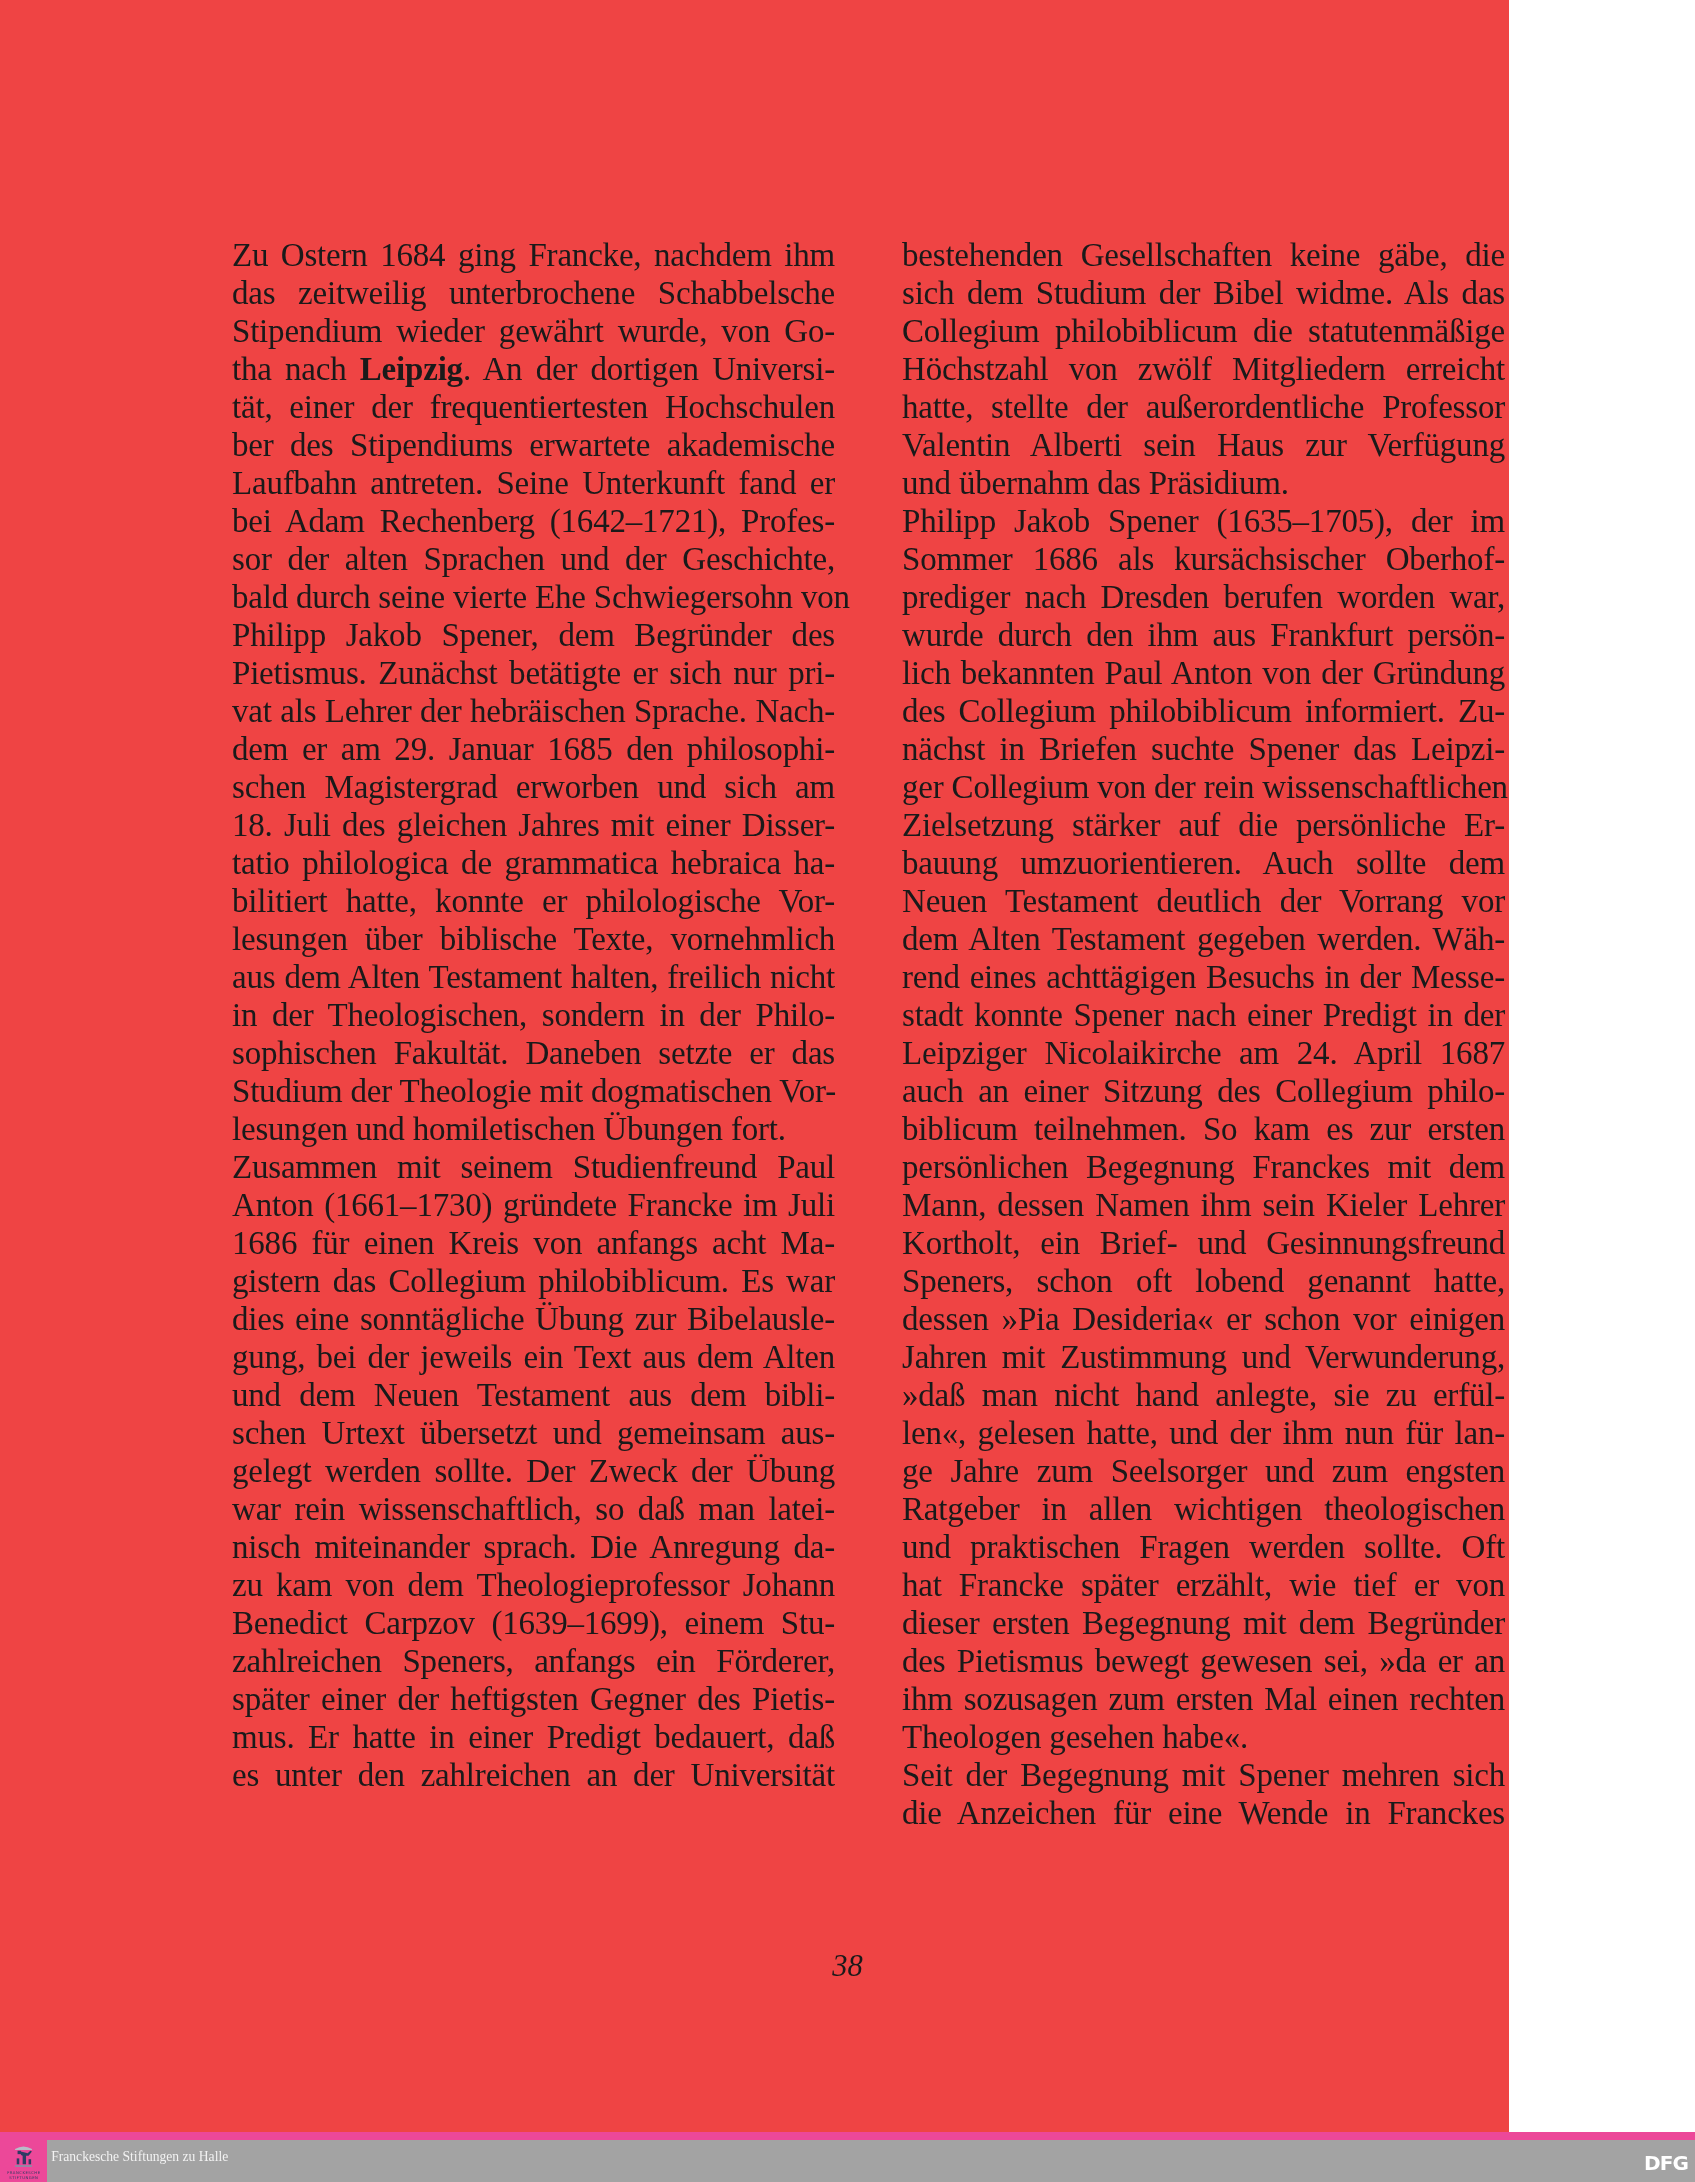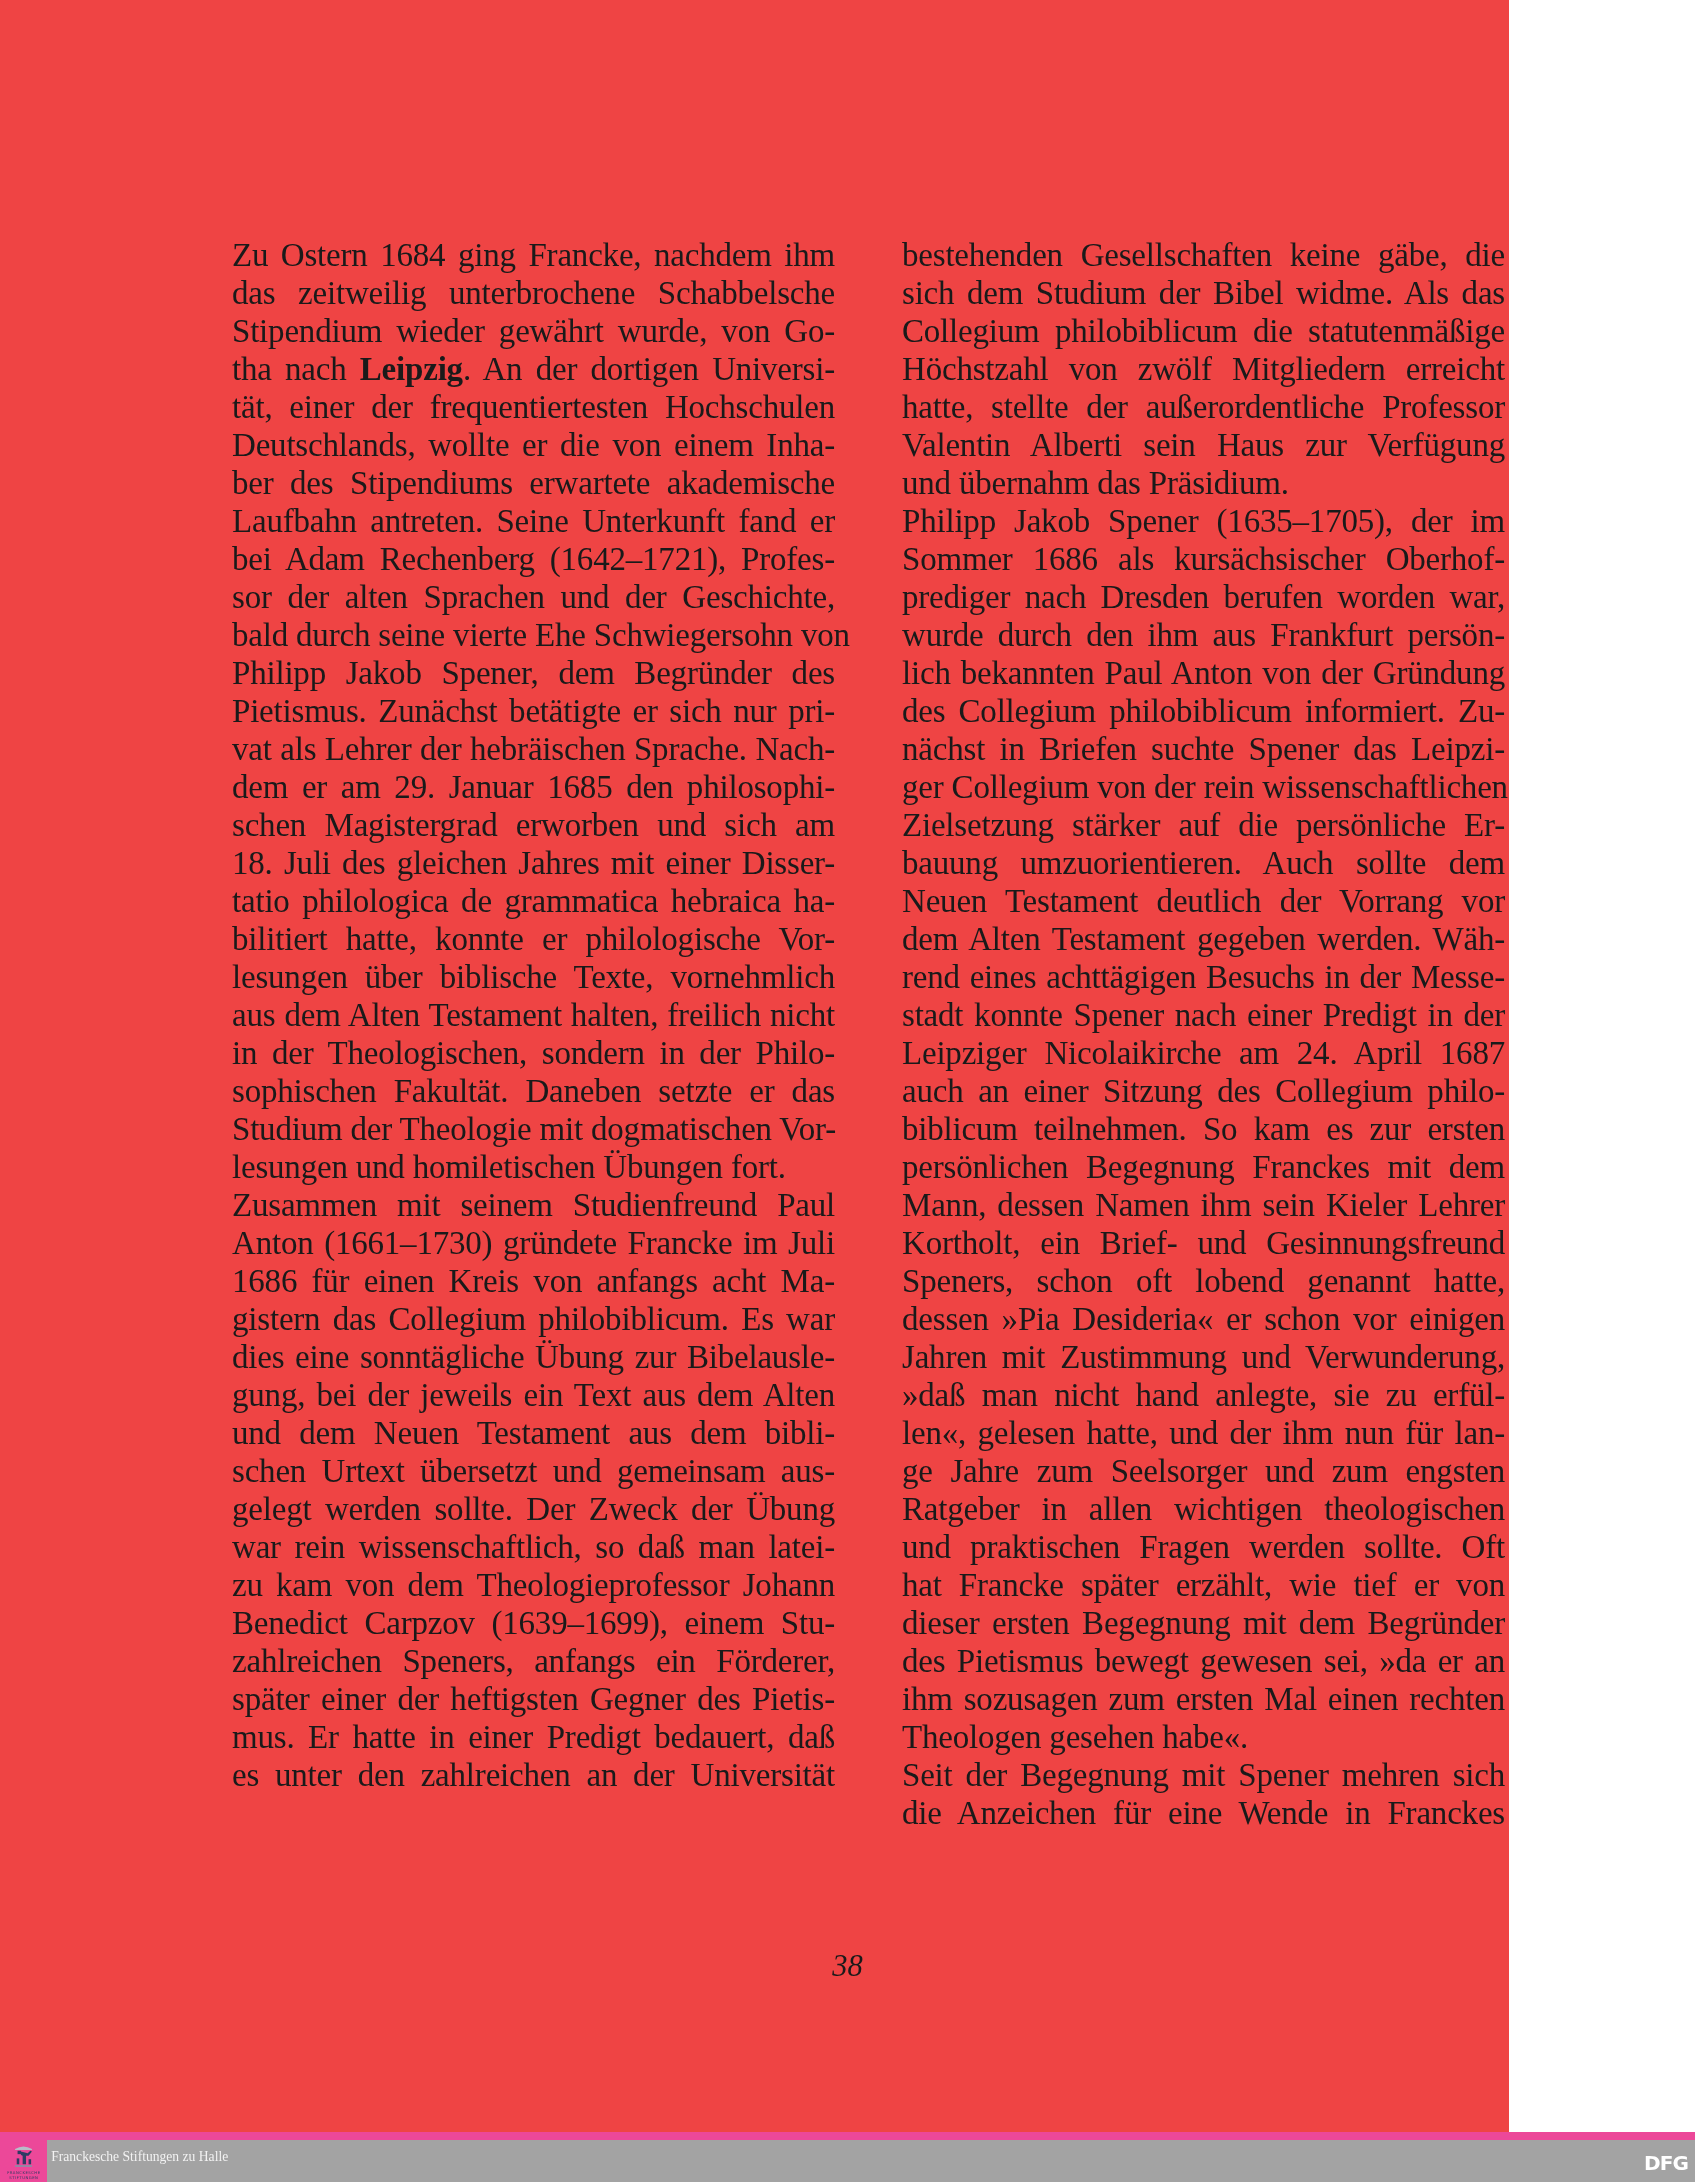--- a/index.html
+++ b/index.html
@@ -110,21 +110,20 @@
 </head>
 <body>
 
 <div class="page">
   <div class="column left">
       <div class="line"><span>Zu Ostern 1684 ging Francke, nachdem ihm</span></div>
       <div class="line"><span>das zeitweilig unterbrochene Schabbelsche</span></div>
       <div class="line"><span>Stipendium wieder gewährt wurde, von Go-</span></div>
       <div class="line"><span>tha nach </span><span class="bold">Leipzig</span><span>. An der dortigen Universi-</span></div>
       <div class="line"><span>tät, einer der frequentiertesten Hochschulen</span></div>
-      <div class="line"><span>Deutschlands, wollte er die von einem Inha-</span></div>
       <div class="line"><span>ber des Stipendiums erwartete akademische</span></div>
       <div class="line"><span>Laufbahn antreten. Seine Unterkunft fand er</span></div>
       <div class="line"><span>bei Adam Rechenberg (1642–1721), Profes-</span></div>
       <div class="line"><span>sor der alten Sprachen und der Geschichte,</span></div>
       <div class="line"><span>bald durch seine vierte Ehe Schwiegersohn von</span></div>
       <div class="line"><span>Philipp Jakob Spener, dem Begründer des</span></div>
       <div class="line"><span>Pietismus. Zunächst betätigte er sich nur pri-</span></div>
       <div class="line"><span>vat als Lehrer der hebräischen Sprache. Nach-</span></div>
       <div class="line"><span>dem er am 29. Januar 1685 den philosophi-</span></div>
       <div class="line"><span>schen Magistergrad erworben und sich am</span></div>
@@ -140,20 +139,21 @@
       <div class="line"><span>Zusammen mit seinem Studienfreund Paul</span></div>
       <div class="line"><span>Anton (1661–1730) gründete Francke im Juli</span></div>
       <div class="line"><span>1686 für einen Kreis von anfangs acht Ma-</span></div>
       <div class="line"><span>gistern das Collegium philobiblicum. Es war</span></div>
       <div class="line"><span>dies eine sonntägliche Übung zur Bibelausle-</span></div>
       <div class="line"><span>gung, bei der jeweils ein Text aus dem Alten</span></div>
       <div class="line"><span>und dem Neuen Testament aus dem bibli-</span></div>
       <div class="line"><span>schen Urtext übersetzt und gemeinsam aus-</span></div>
       <div class="line"><span>gelegt werden sollte. Der Zweck der Übung</span></div>
       <div class="line"><span>war rein wissenschaftlich, so daß man latei-</span></div>
+      <div class="line"><span>nisch miteinander sprach. Die Anregung da-</span></div>
       <div class="line"><span>zu kam von dem Theologieprofessor Johann</span></div>
       <div class="line"><span>Benedict Carpzov (1639–1699), einem Stu-</span></div>
       <div class="line"><span>zahlreichen Speners, anfangs ein Förderer,</span></div>
       <div class="line"><span>später einer der heftigsten Gegner des Pietis-</span></div>
       <div class="line"><span>mus. Er hatte in einer Predigt bedauert, daß</span></div>
       <div class="line"><span>es unter den zahlreichen an der Universität</span></div>
     </div>
   <div class="column right">
       <div class="line"><span>bestehenden Gesellschaften keine gäbe, die</span></div>
       <div class="line"><span>sich dem Studium der Bibel widme. Als das</span></div>

